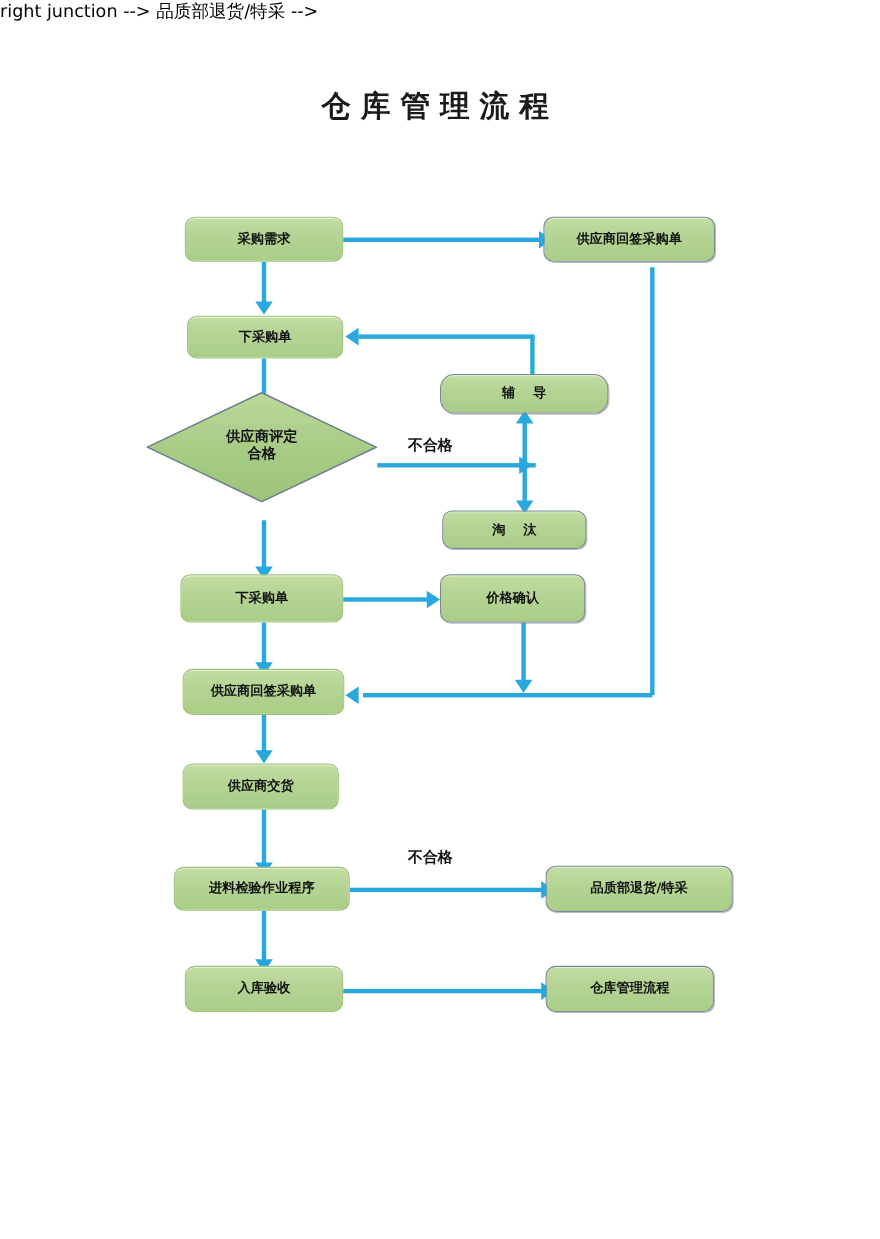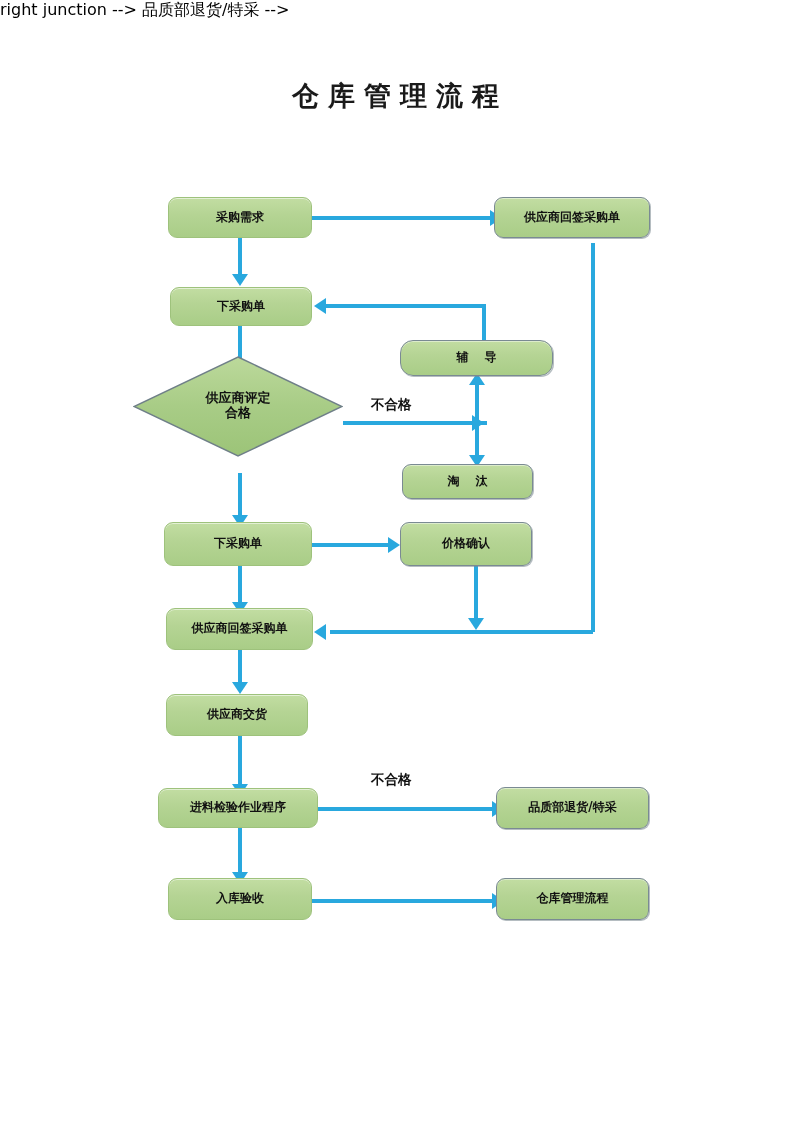--- a/index.html
+++ b/index.html
@@ -253,21 +253,21 @@
   </div>
 
   <div class="node proc" style="left:166px; top:608px; width:147px; height:42px;">
     <span>供应商回签采购单</span>
   </div>
 
   <div class="node proc" style="left:158px; top:788px; width:160px; height:40px;">
     <span>进料检验作业程序</span>
   </div>
 
-  <div class="node proc edged" style="left:496px; top:787px; width:153px; height:42px;">
+  <div class="node proc edged" style="left:496px; top:787px; width:170px; height:42px;">
     <span>品质部退货/特采</span>
   </div>
 
   <div class="node proc" style="left:168px; top:878px; width:144px; height:42px;">
     <span>入库验收</span>
   </div>
 
   <div class="node proc edged" style="left:496px; top:878px; width:153px; height:42px;">
     <span>仓库管理流程</span>
   </div>

